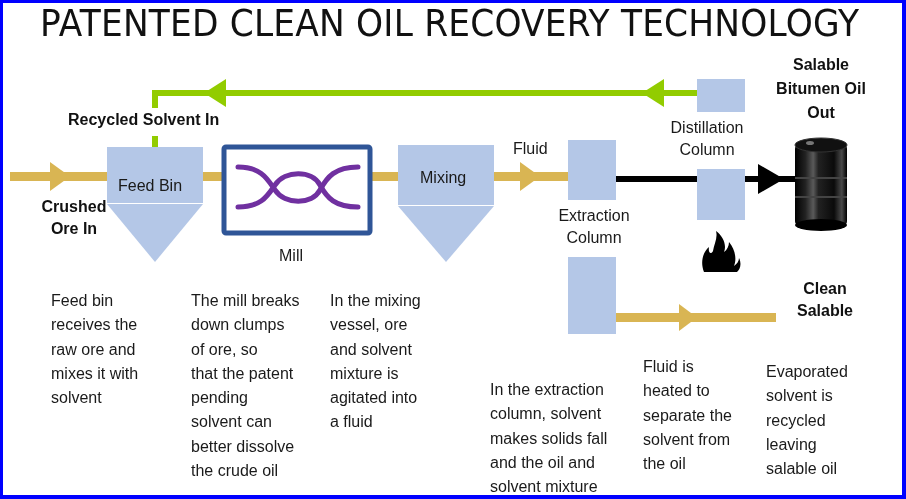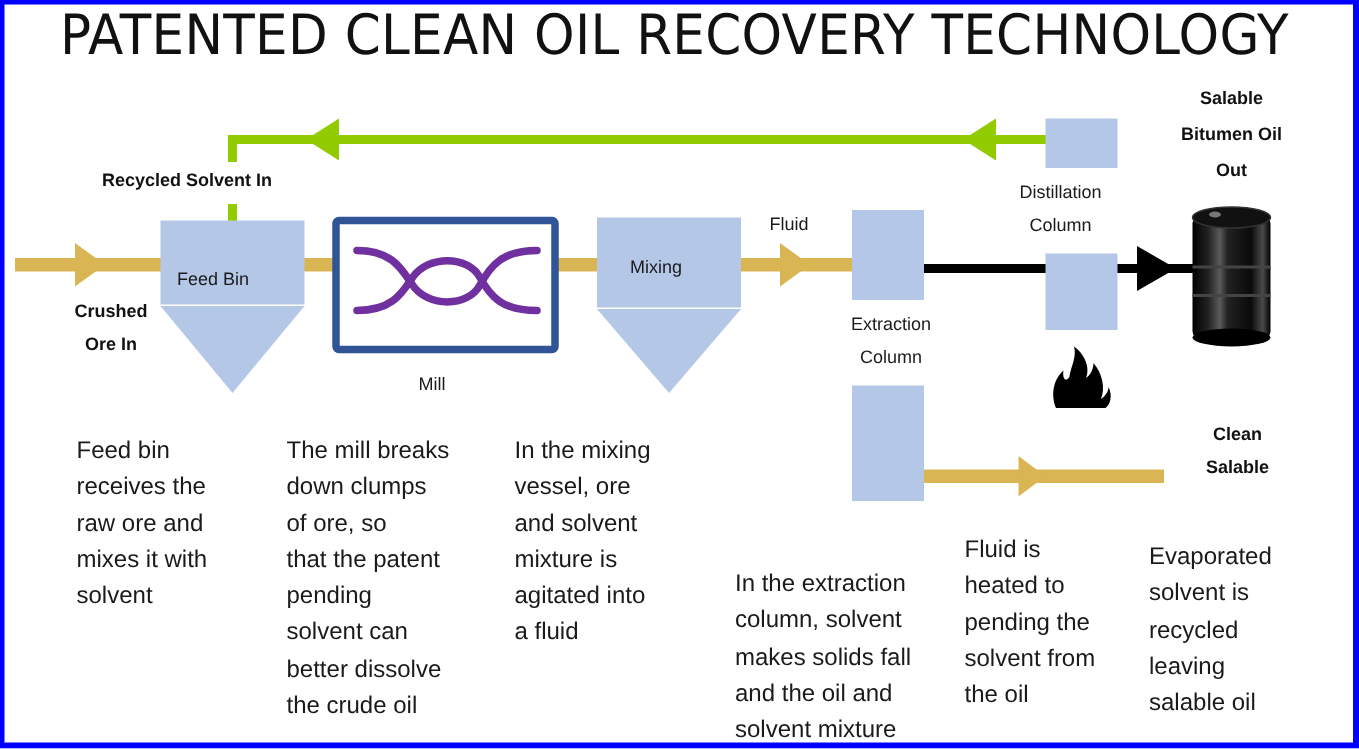--- a/index.html
+++ b/index.html
@@ -1,20 +1,20 @@
 <!DOCTYPE html>
 <html><head>
 <meta charset="utf-8">
 <style>
   html, body { margin: 0; padding: 0; background: #ffffff; }
   body { width: 906px; height: 499px; overflow: hidden; position: relative; font-family: "Liberation Sans", sans-serif; }
   .frame { position: absolute; left: 0; top: 0; width: 906px; height: 499px; box-sizing: border-box; border: 3px solid #0000ff; border-right-width: 4px; border-bottom-width: 4px; background: #ffffff; }
   .title { position: absolute; left: 40px; top: 2px; font-size: 37px; color: #111; letter-spacing: 0.2px; white-space: nowrap; font-family: "DejaVu Sans", sans-serif; font-weight: normal; transform: scaleX(0.93); transform-origin: left top; }
   svg.diagram { position: absolute; left: 0; top: 0; }
-  .lbl { position: absolute; font-size: 12px; color: #1a1a1a; white-space: nowrap; line-height: 22px; }
+  .lbl { position: absolute; font-size: 16px; color: #1a1a1a; white-space: nowrap; line-height: 22px; }
   .bold { font-weight: bold; color: #111; }
   .center { text-align: center; }
   .desc { position: absolute; font-size: 16px; color: #1a1a1a; line-height: 24.3px; white-space: nowrap; }
 </style>
 </head>
 <body>
 
 <div class="frame"></div>
 
 <div class="title">PATENTED CLEAN OIL RECOVERY TECHNOLOGY</div>
@@ -125,42 +125,42 @@
   <div>The mill breaks</div>
   <div>down clumps</div>
   <div>of ore, so</div>
   <div>that the patent</div>
   <div>pending</div>
   <div>solvent can</div>
   <div>better dissolve</div>
   <div>the crude oil</div>
 </div>
 
-<div class="desc" style="left:343px; top:289px;">
+<div class="desc" style="left:330px; top:289px;">
   <div>In the mixing</div>
   <div>vessel, ore</div>
   <div>and solvent</div>
   <div>mixture is</div>
   <div>agitated into</div>
   <div>a fluid</div>
 </div>
 
 <div class="desc" style="left:490px; top:351px;margin-top:27px;">
   <div>In the extraction</div>
   <div>column, solvent</div>
   <div>makes solids fall</div>
   <div>and the oil and</div>
   <div>solvent mixture</div>
   <div>rise</div>
 </div>
 
 <div class="desc" style="left:643px; top:355px;">
   <div>Fluid is</div>
   <div>heated to</div>
-  <div>pending the</div>
+  <div>separate the</div>
   <div>solvent from</div>
   <div>the oil</div>
 </div>
 
 <div class="desc" style="left:766px; top:360px;">
   <div>Evaporated</div>
   <div>solvent is</div>
   <div>recycled</div>
   <div>leaving</div>
   <div>salable oil</div>

